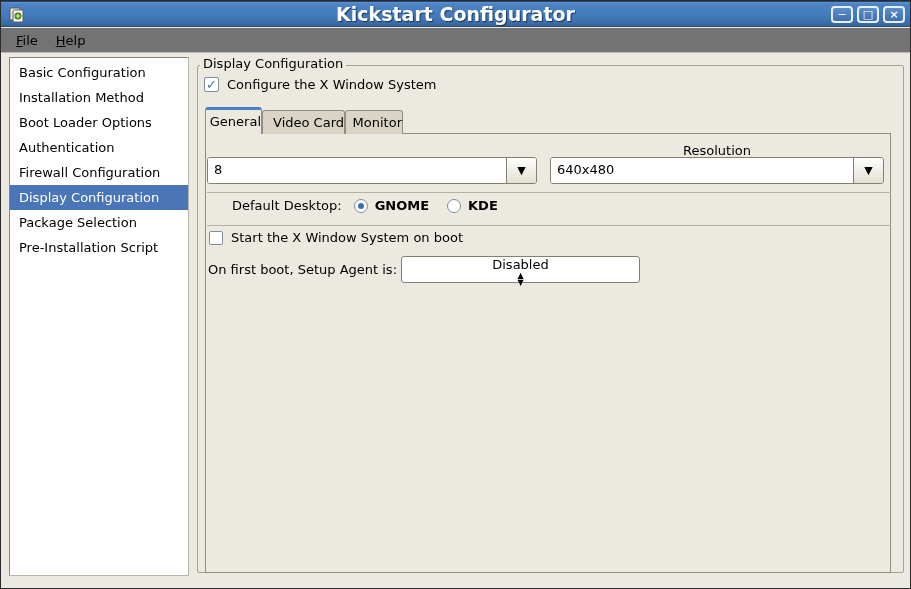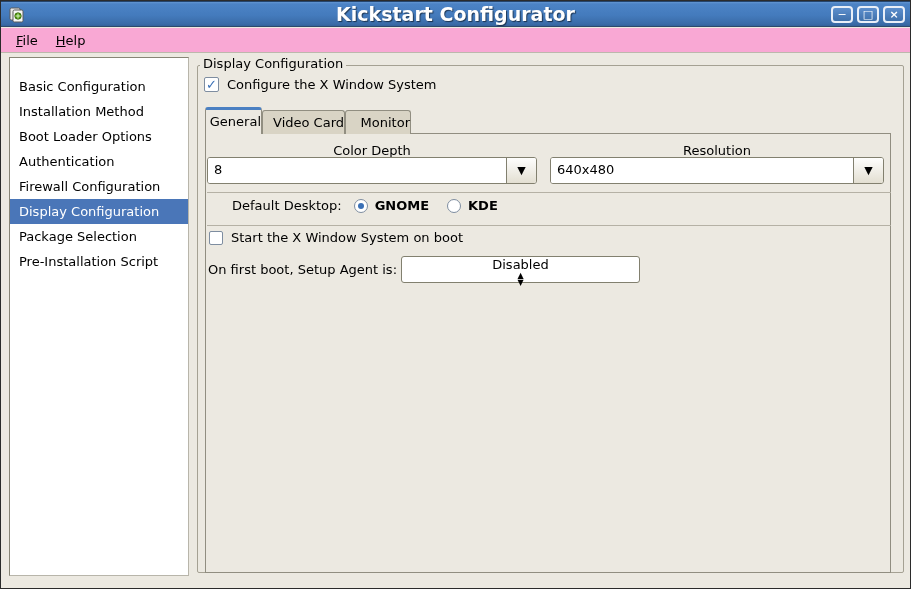--- a/index.html
+++ b/index.html
@@ -42,40 +42,40 @@
     background: linear-gradient(to bottom, #5d8fcd, #3f70ab);
     color: #fff;
     font-size: 11px; font-weight: bold;
     display: flex; align-items: center; justify-content: center;
     line-height: 1;
     cursor: default;
   }
   
   .menubar {
     position: absolute; left: 0; top: 27px; right: 0; height: 25px;
-    background: #f9a8d4;
+    background: #737373;
     border-bottom: 1px solid #bcb8ac;
     display: flex; align-items: center;
     padding-left: 6px;
   }
   .menu-item {
     display: inline-block;
     padding: 3px 9px;
     font-size: 13px;
   }
   .menu-item::first-letter { text-decoration: underline; }
   
   .sidebar {
     position: absolute; left: 8px; top: 56px;
     width: 180px; height: 519px;
     background: #fff;
     border: 1px solid #878576;
     border-right-color: #b8b5aa;
     border-bottom-color: #b8b5aa;
-    padding-top: 16px;
+    padding-top: 2px;
     overflow: hidden;
   }
   .side-item {
     height: 25px; line-height: 25px;
     padding-left: 9px;
     white-space: nowrap;
   }
   .side-item.selected { background: #4a76b8; color: #fff; }
   
   .frame {
@@ -227,25 +227,24 @@
   <div class="frame">
     <span class="frame-label">Display Configuration</span>
 
     <div class="check-row" style="left:6px; top:11px;">
       <span class="checkbox">✓</span>
       <span class="check-label">Configure the X Window System</span>
     </div>
 
     <div class="tab active" style="left:7px; width:57px;">General</div>
     <div class="tab inactive" style="left:64px; width:83px;">Video Card</div>
-    <div class="tab inactive" style="left:147px; width:66px;">Monitor</div>
+    <div class="tab inactive" style="left:147px; width:58px;">Monitor</div>
 
     <div class="tab-panel">
 
-      <div class="combo-label" style="left:1px; top:9px; width:330px;">Color Depth</div>
       <div class="combo-label" style="left:344px; top:9px; width:334px;">Resolution</div>
 
       <div class="combo" style="left:1px; top:23px; width:330px;">
         <span class="combo-entry">8</span>
         <span class="combo-btn">▼</span>
       </div>
       <div class="combo" style="left:344px; top:23px; width:334px;">
         <span class="combo-entry">640x480</span>
         <span class="combo-btn">▼</span>
       </div>

